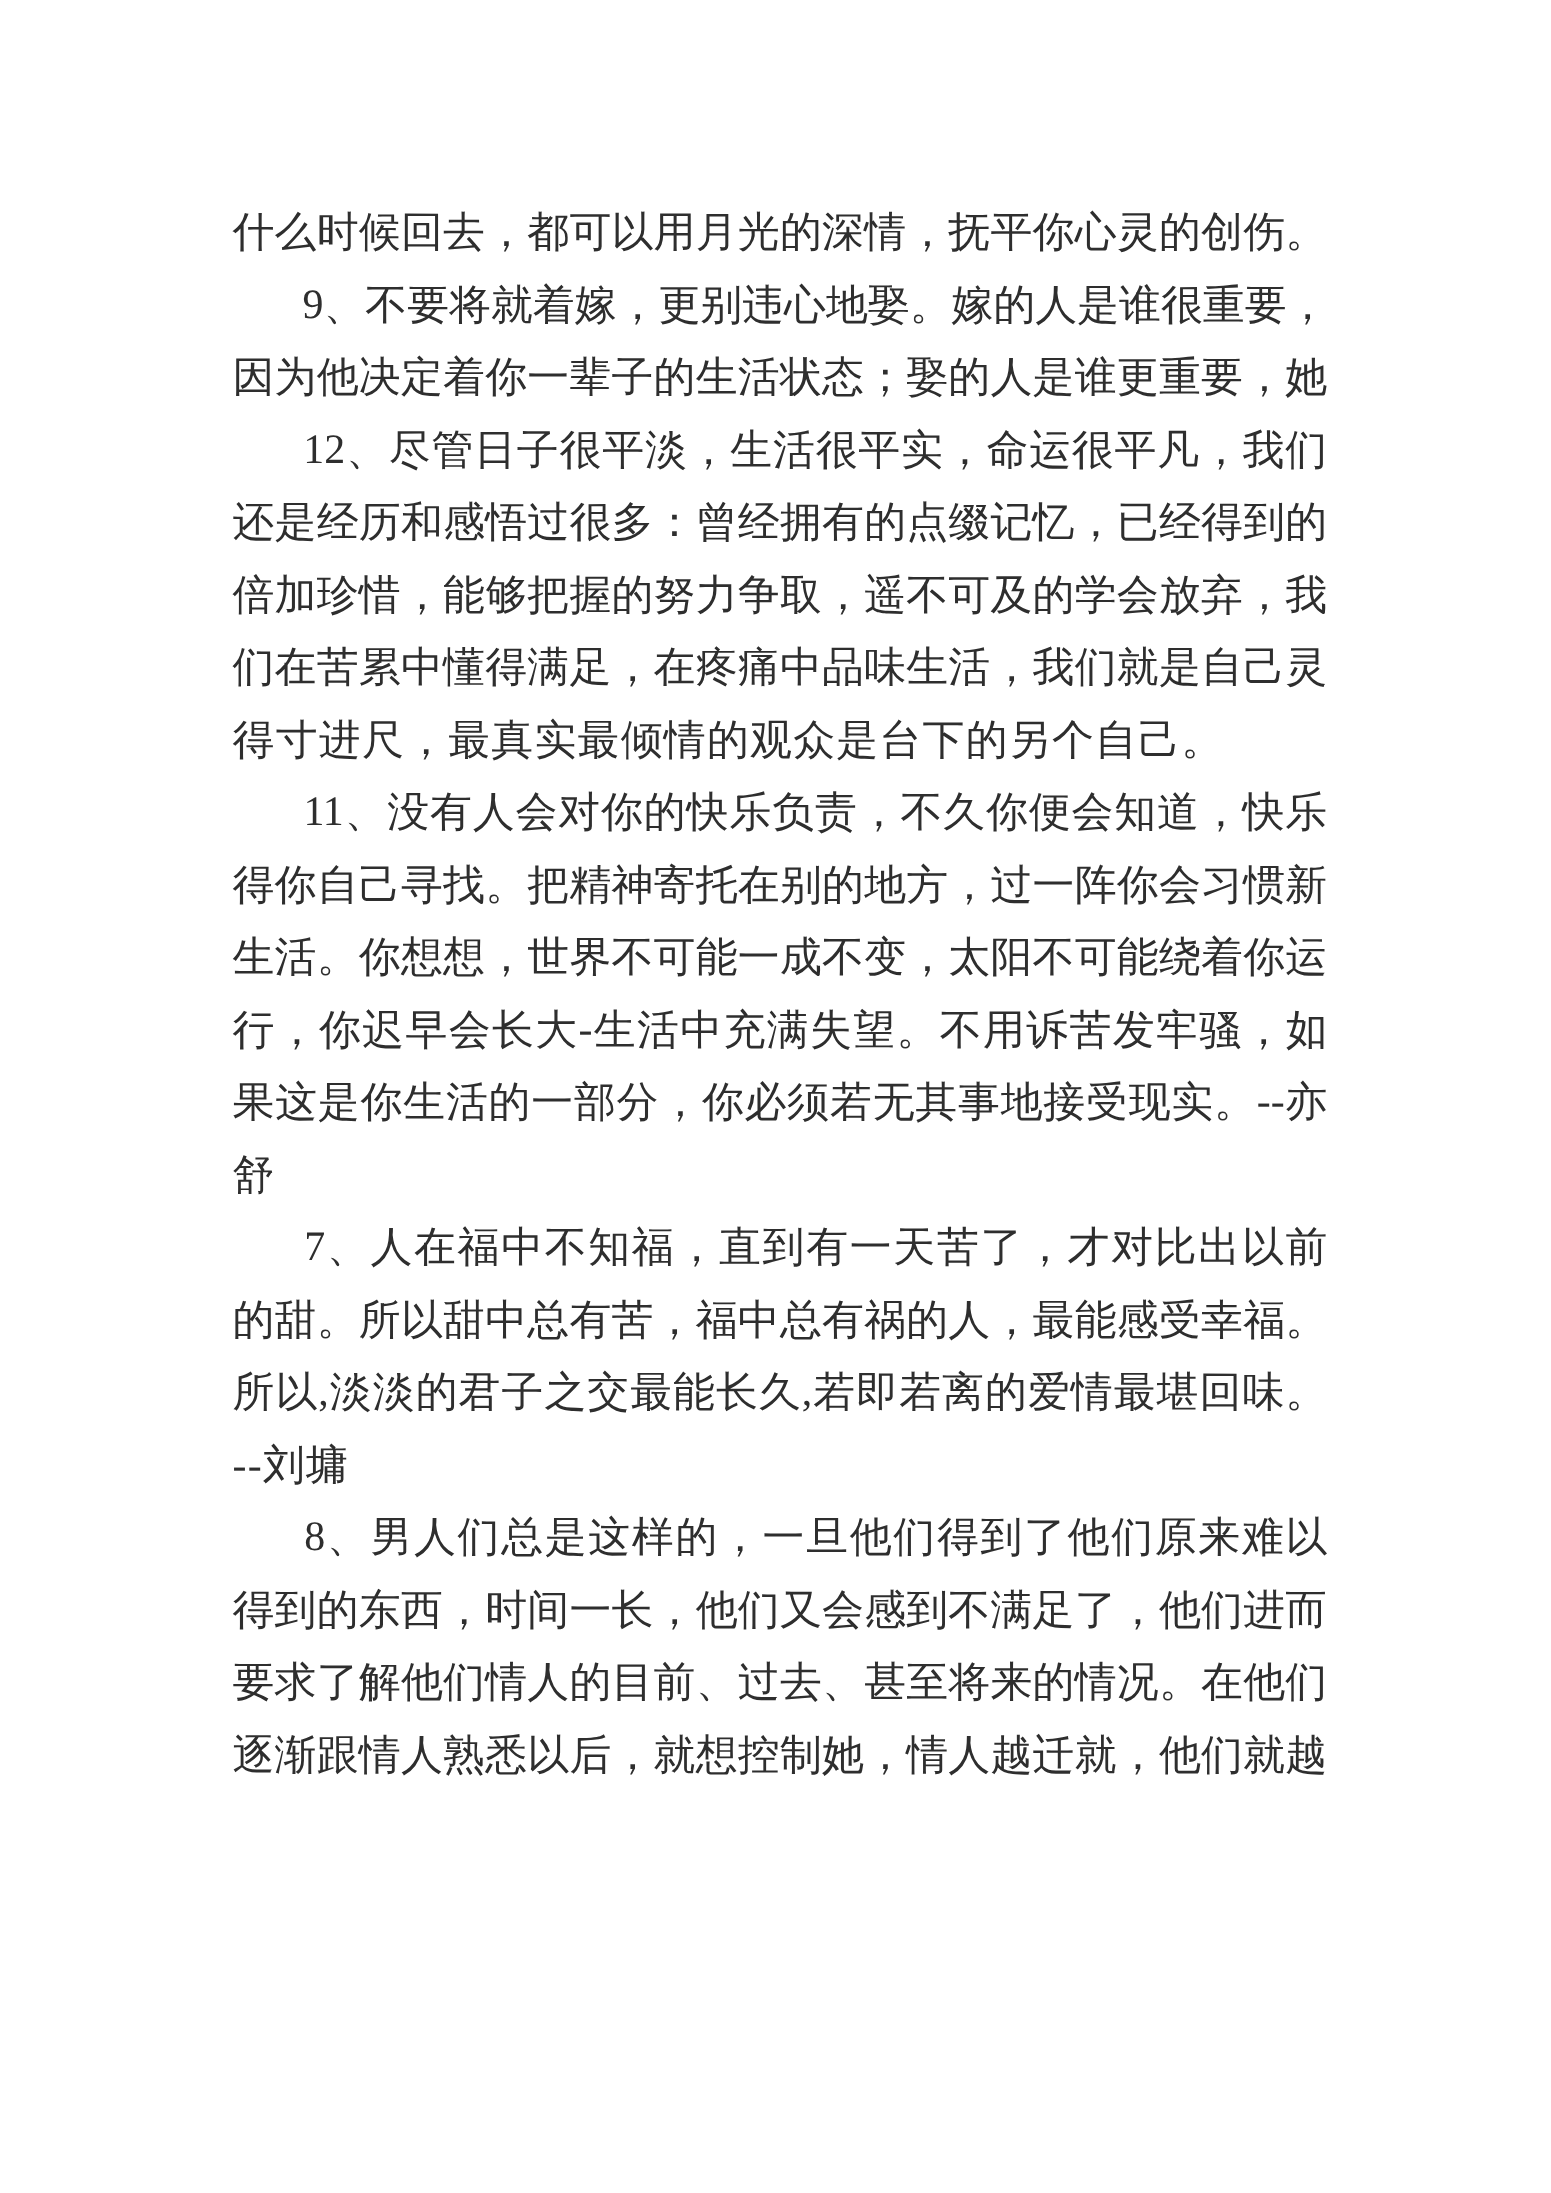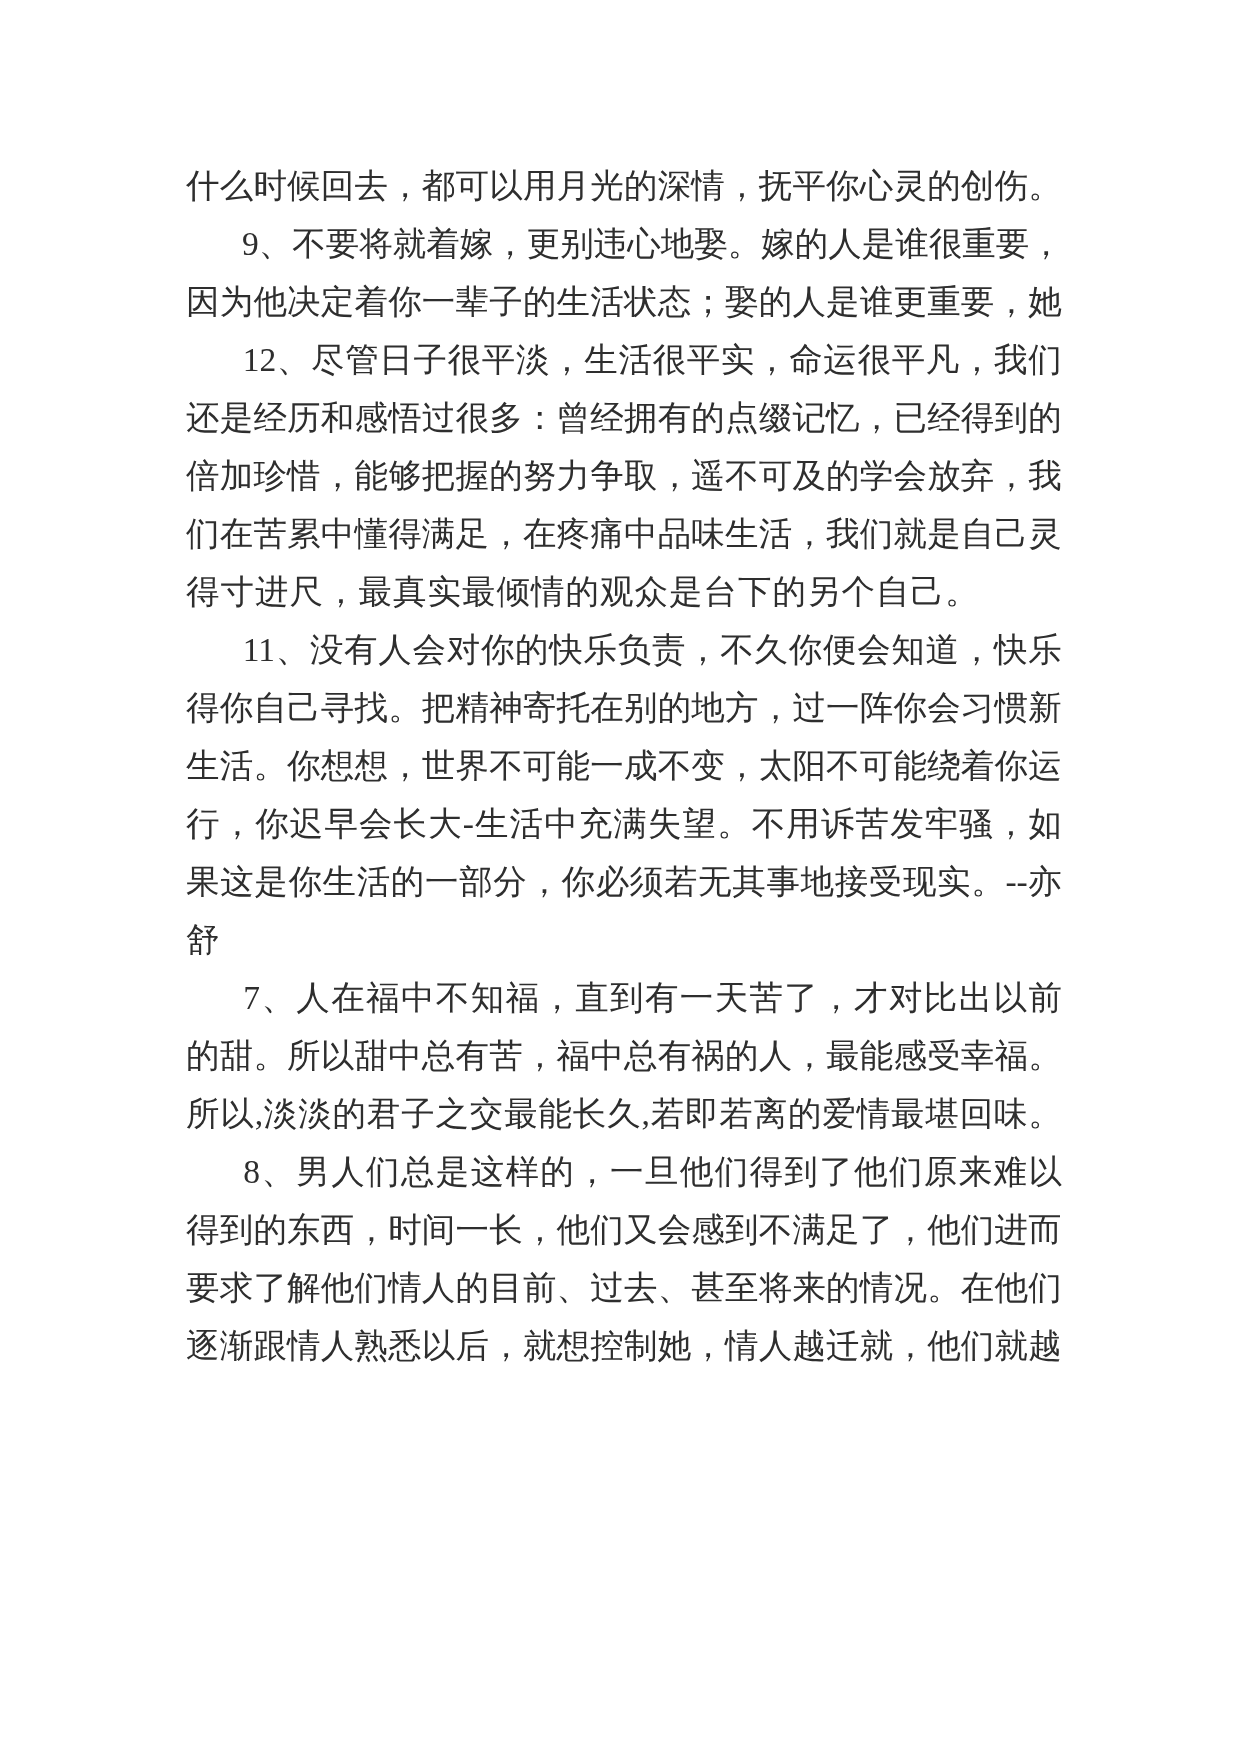--- a/index.html
+++ b/index.html
@@ -61,18 +61,19 @@
       <div class="line">得寸进尺，最真实最倾情的观众是台下的另个自己。</div>
       <div class="line justify"><span class="ind"></span><span>11</span><span>、</span><span>没</span><span>有</span><span>人</span><span>会</span><span>对</span><span>你</span><span>的</span><span>快</span><span>乐</span><span>负</span><span>责</span><span>，</span><span>不</span><span>久</span><span>你</span><span>便</span><span>会</span><span>知</span><span>道</span><span>，</span><span>快</span><span>乐</span></div>
       <div class="line justify"><span>得</span><span>你</span><span>自</span><span>己</span><span>寻</span><span>找</span><span>。</span><span>把</span><span>精</span><span>神</span><span>寄</span><span>托</span><span>在</span><span>别</span><span>的</span><span>地</span><span>方</span><span>，</span><span>过</span><span>一</span><span>阵</span><span>你</span><span>会</span><span>习</span><span>惯</span><span>新</span></div>
       <div class="line justify"><span>生</span><span>活</span><span>。</span><span>你</span><span>想</span><span>想</span><span>，</span><span>世</span><span>界</span><span>不</span><span>可</span><span>能</span><span>一</span><span>成</span><span>不</span><span>变</span><span>，</span><span>太</span><span>阳</span><span>不</span><span>可</span><span>能</span><span>绕</span><span>着</span><span>你</span><span>运</span></div>
       <div class="line justify"><span>行</span><span>，</span><span>你</span><span>迟</span><span>早</span><span>会</span><span>长</span><span>大</span><span>-</span><span>生</span><span>活</span><span>中</span><span>充</span><span>满</span><span>失</span><span>望</span><span>。</span><span>不</span><span>用</span><span>诉</span><span>苦</span><span>发</span><span>牢</span><span>骚</span><span>，</span><span>如</span></div>
       <div class="line justify"><span>果</span><span>这</span><span>是</span><span>你</span><span>生</span><span>活</span><span>的</span><span>一</span><span>部</span><span>分</span><span>，</span><span>你</span><span>必</span><span>须</span><span>若</span><span>无</span><span>其</span><span>事</span><span>地</span><span>接</span><span>受</span><span>现</span><span>实</span><span>。</span><span>--</span><span>亦</span></div>
       <div class="line">舒</div>
       <div class="line justify"><span class="ind"></span><span>7</span><span>、</span><span>人</span><span>在</span><span>福</span><span>中</span><span>不</span><span>知</span><span>福</span><span>，</span><span>直</span><span>到</span><span>有</span><span>一</span><span>天</span><span>苦</span><span>了</span><span>，</span><span>才</span><span>对</span><span>比</span><span>出</span><span>以</span><span>前</span></div>
       <div class="line justify"><span>的</span><span>甜</span><span>。</span><span>所</span><span>以</span><span>甜</span><span>中</span><span>总</span><span>有</span><span>苦</span><span>，</span><span>福</span><span>中</span><span>总</span><span>有</span><span>祸</span><span>的</span><span>人</span><span>，</span><span>最</span><span>能</span><span>感</span><span>受</span><span>幸</span><span>福</span><span>。</span></div>
       <div class="line justify"><span>所</span><span>以</span><span>,</span><span>淡</span><span>淡</span><span>的</span><span>君</span><span>子</span><span>之</span><span>交</span><span>最</span><span>能</span><span>长</span><span>久</span><span>,</span><span>若</span><span>即</span><span>若</span><span>离</span><span>的</span><span>爱</span><span>情</span><span>最</span><span>堪</span><span>回</span><span>味</span><span>。</span></div>
+      <div class="line">--刘墉</div>
       <div class="line justify"><span class="ind"></span><span>8</span><span>、</span><span>男</span><span>人</span><span>们</span><span>总</span><span>是</span><span>这</span><span>样</span><span>的</span><span>，</span><span>一</span><span>旦</span><span>他</span><span>们</span><span>得</span><span>到</span><span>了</span><span>他</span><span>们</span><span>原</span><span>来</span><span>难</span><span>以</span></div>
       <div class="line justify"><span>得</span><span>到</span><span>的</span><span>东</span><span>西</span><span>，</span><span>时</span><span>间</span><span>一</span><span>长</span><span>，</span><span>他</span><span>们</span><span>又</span><span>会</span><span>感</span><span>到</span><span>不</span><span>满</span><span>足</span><span>了</span><span>，</span><span>他</span><span>们</span><span>进</span><span>而</span></div>
       <div class="line justify"><span>要</span><span>求</span><span>了</span><span>解</span><span>他</span><span>们</span><span>情</span><span>人</span><span>的</span><span>目</span><span>前</span><span>、</span><span>过</span><span>去</span><span>、</span><span>甚</span><span>至</span><span>将</span><span>来</span><span>的</span><span>情</span><span>况</span><span>。</span><span>在</span><span>他</span><span>们</span></div>
       <div class="line justify"><span>逐</span><span>渐</span><span>跟</span><span>情</span><span>人</span><span>熟</span><span>悉</span><span>以</span><span>后</span><span>，</span><span>就</span><span>想</span><span>控</span><span>制</span><span>她</span><span>，</span><span>情</span><span>人</span><span>越</span><span>迁</span><span>就</span><span>，</span><span>他</span><span>们</span><span>就</span><span>越</span></div>
     </div>
 </div>
 
 </body></html>

